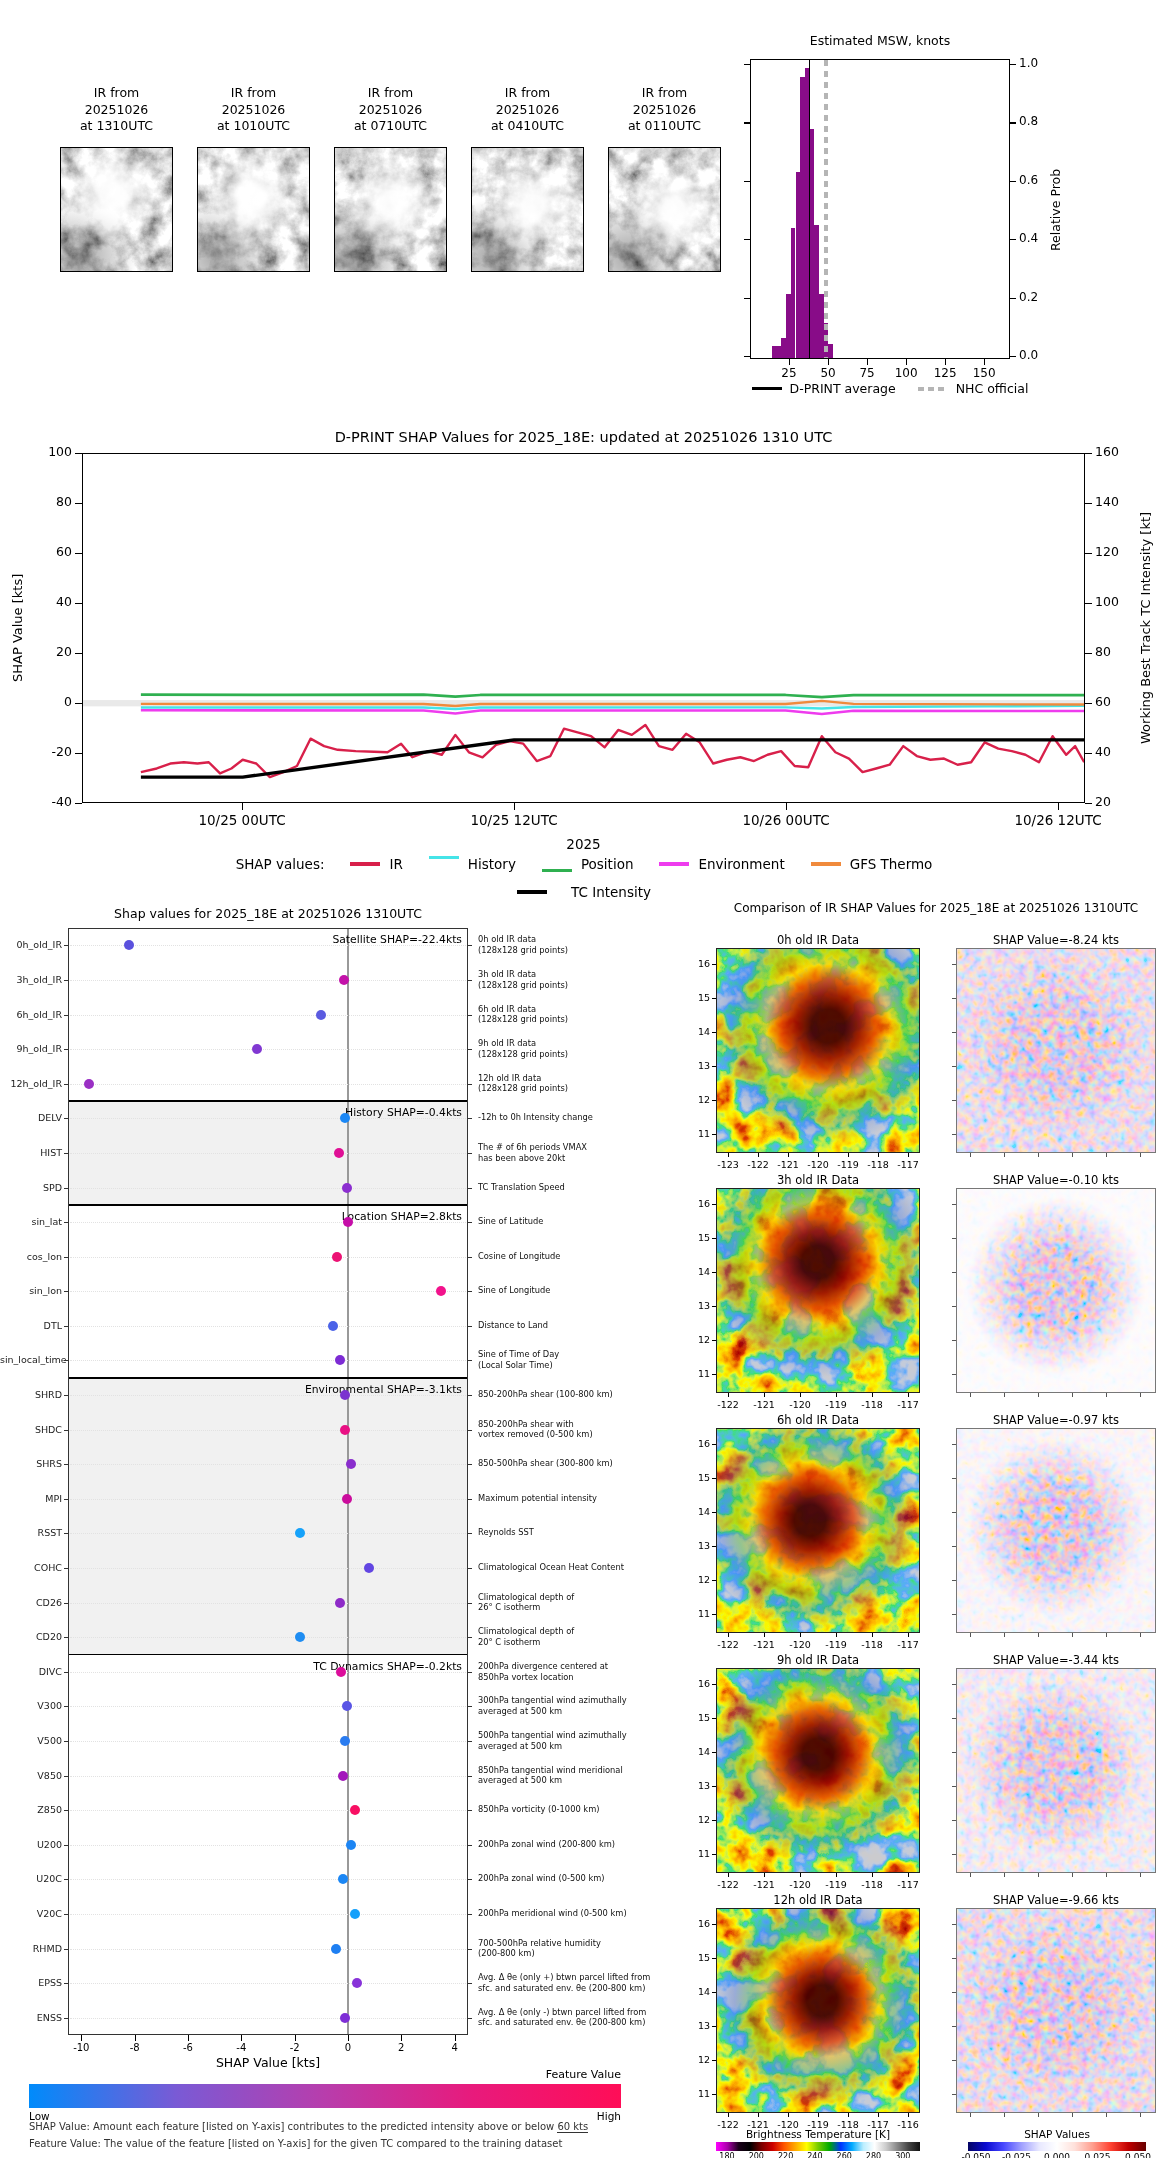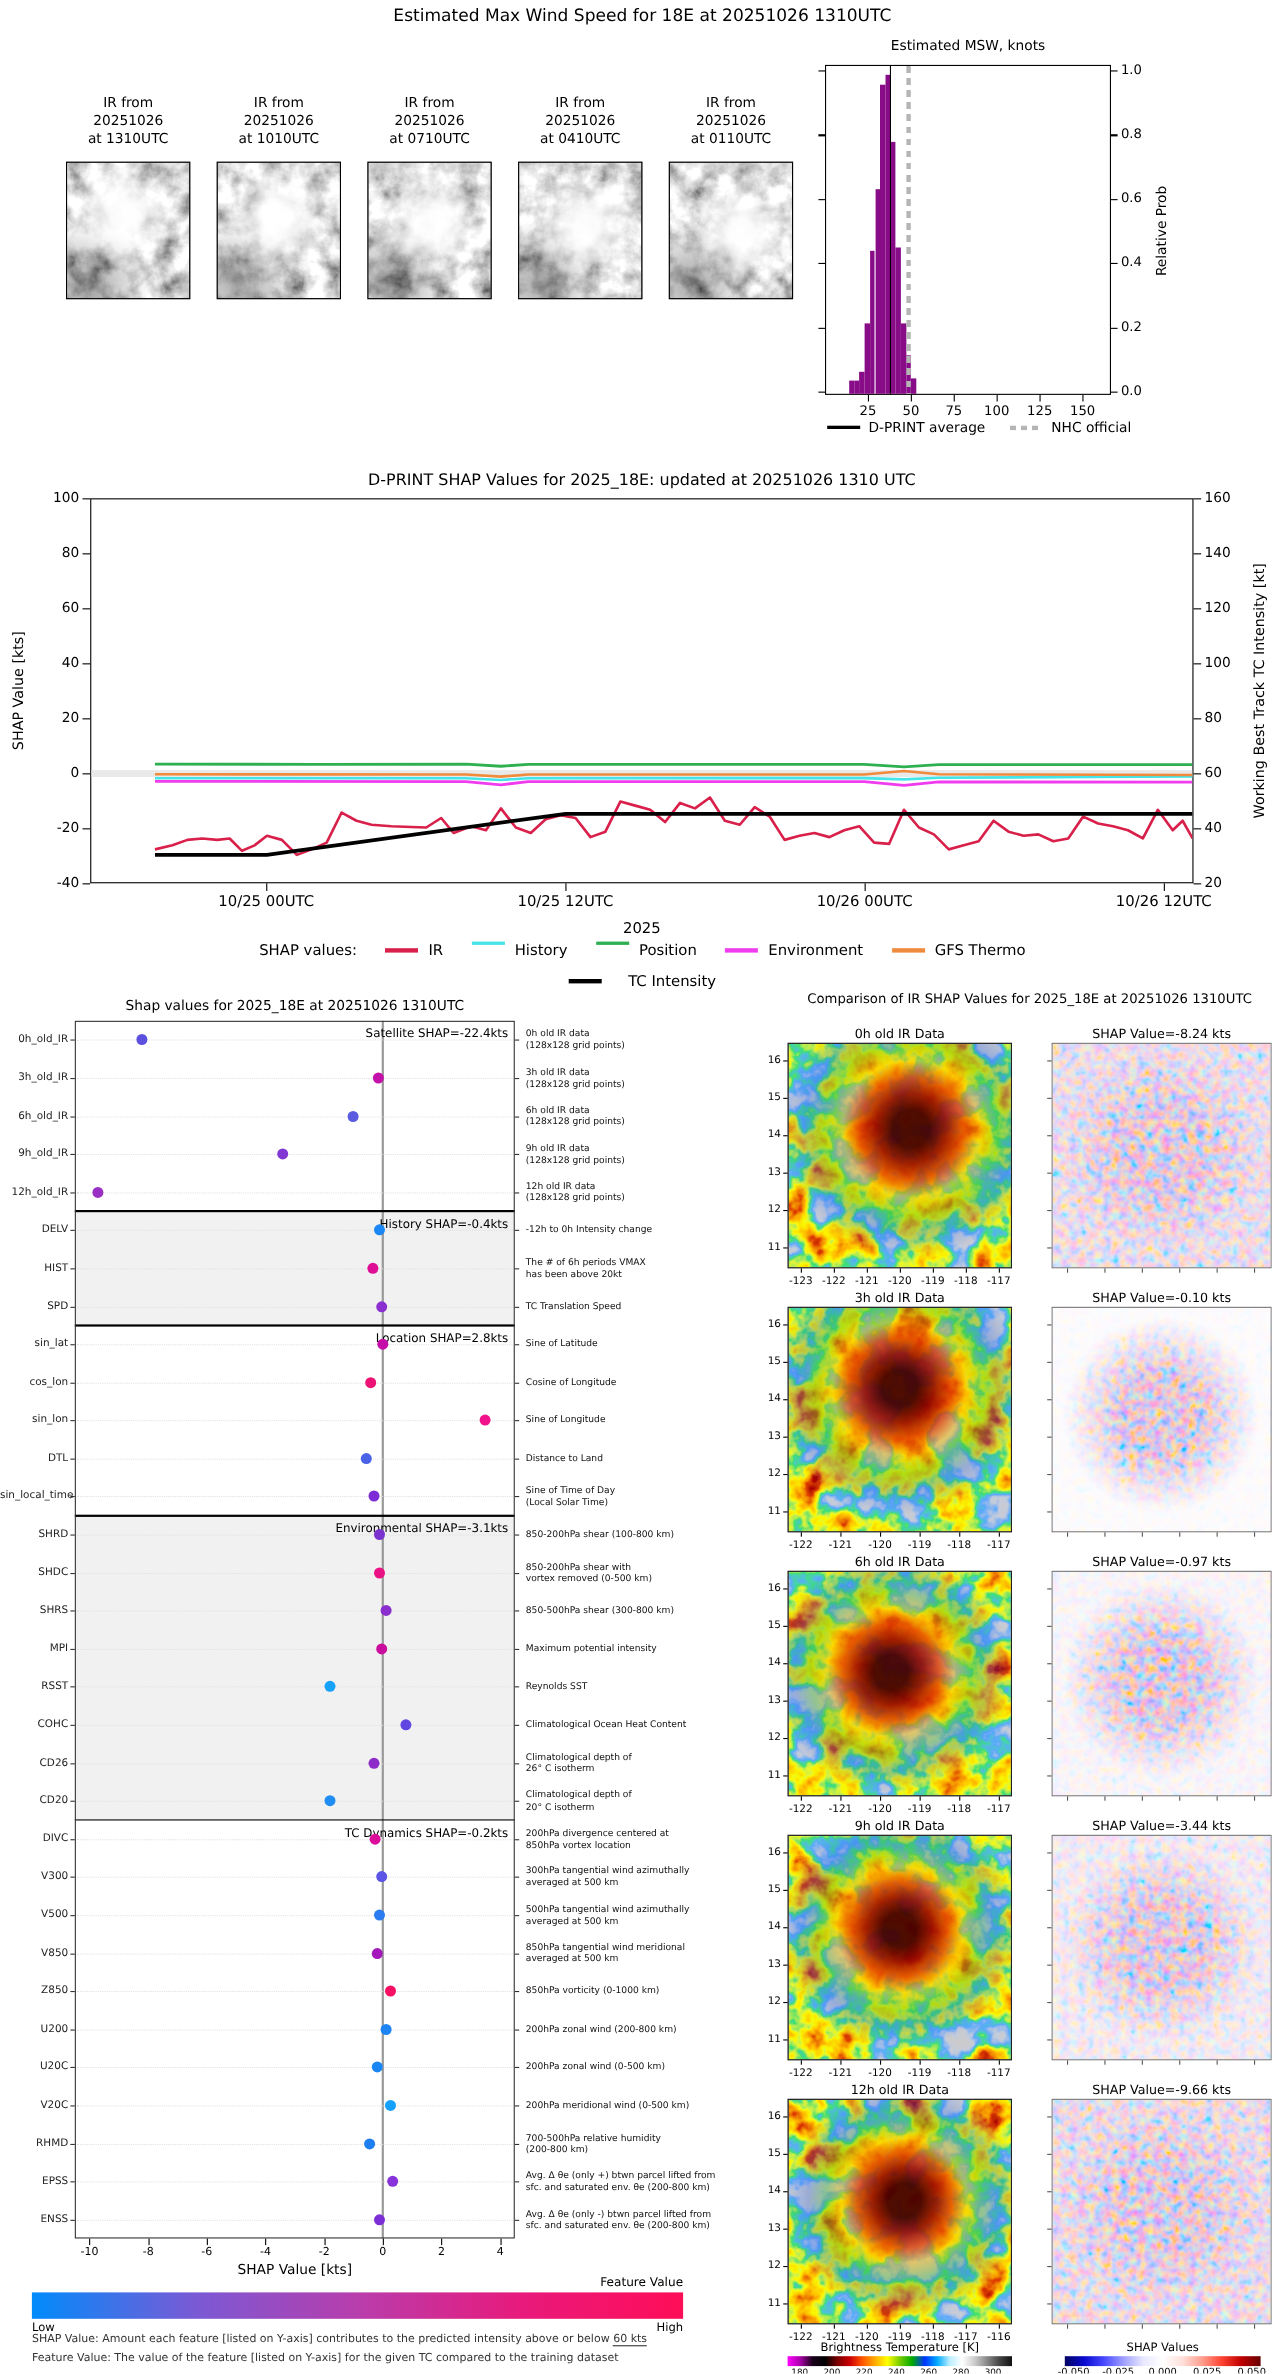--- a/index.html
+++ b/index.html
@@ -161,21 +161,20 @@
           <feColorMatrix type="matrix" values="1.7 -1.2 0 0 0.5  -0.55 -0.55 0 0 1.12  -1.2 1.7 0 0 0.5  0 0 0 0 1"></feColorMatrix>
         </filter>
         <filter id="fsp4" x="0" y="0" width="100%" height="100%">
           <feTurbulence type="fractalNoise" baseFrequency="0.13" numOctaves="2" seed="80"></feTurbulence>
           <feColorMatrix type="matrix" values="1.7 -1.2 0 0 0.5  -0.55 -0.55 0 0 1.12  -1.2 1.7 0 0 0.5  0 0 0 0 1"></feColorMatrix>
         </filter>
       </defs>
     </svg>
 
   
-  <div class="abs ctr" id="top-title" style="left:0;width:1168px;top:5px;font-size:15.5px;">Estimated Max Wind Speed for 18E at 20251026 1310UTC</div>
   <div class="abs ctr" style="left:750px;width:260px;top:33px;font-size:12.5px;">Estimated MSW, knots</div>
   <div class="abs box" id="hist-box" style="left:750px;top:59px;width:260px;height:300px;">
       <div class="abs" style="left: 21.1px; bottom: 0px; width: 4.7px; height: 11.6px; background: rgb(136, 12, 136);"></div>
       <div class="abs" style="left: 25.8px; bottom: 0px; width: 4.7px; height: 11.6px; background: rgb(136, 12, 136);"></div>
       <div class="abs" style="left: 30.4px; bottom: 0px; width: 4.7px; height: 20.3px; background: rgb(136, 12, 136);"></div>
       <div class="abs" style="left: 35.1px; bottom: 0px; width: 4.7px; height: 63.8px; background: rgb(136, 12, 136);"></div>
       <div class="abs" style="left: 39.8px; bottom: 0px; width: 4.7px; height: 130.5px; background: rgb(136, 12, 136);"></div>
       <div class="abs" style="left: 44.5px; bottom: 0px; width: 4.7px; height: 185.6px; background: rgb(136, 12, 136);"></div>
       <div class="abs" style="left: 49.2px; bottom: 0px; width: 4.7px; height: 281.3px; background: rgb(136, 12, 136);"></div>
       <div class="abs" style="left: 53.9px; bottom: 0px; width: 4.7px; height: 290px; background: rgb(136, 12, 136);"></div>
@@ -218,21 +217,21 @@
   <div id="ts-legend1" class="abs" style="left:0;top:856px;width:1168px;display:flex;justify-content:center;gap:26px;font-size:13.5px;align-items:center;">
       <div>SHAP values:</div>
       <div style="display: flex; align-items: center; gap: 9px;">
         <span style="display: inline-block; width: 30px; height: 3.2px; background: rgb(216, 32, 74);"></span>
         <span>IR</span>
       </div>
       <div style="display: flex; align-items: flex-start; gap: 9px;">
         <span style="display: inline-block; width: 30px; height: 3.2px; background: rgb(69, 228, 232);"></span>
         <span>History</span>
       </div>
-      <div style="display: flex; align-items: flex-start; gap: 9px;">
+      <div style="display: flex; align-items: flex-end; gap: 9px;">
         <span style="display: inline-block; width: 30px; height: 3.2px; background: rgb(47, 176, 80);"></span>
         <span>Position</span>
       </div>
       <div style="display: flex; align-items: center; gap: 9px;">
         <span style="display: inline-block; width: 30px; height: 3.2px; background: rgb(238, 60, 238);"></span>
         <span>Environment</span>
       </div>
       <div style="display: flex; align-items: center; gap: 9px;">
         <span style="display: inline-block; width: 30px; height: 3.2px; background: rgb(240, 138, 60);"></span>
         <span>GFS Thermo</span>

